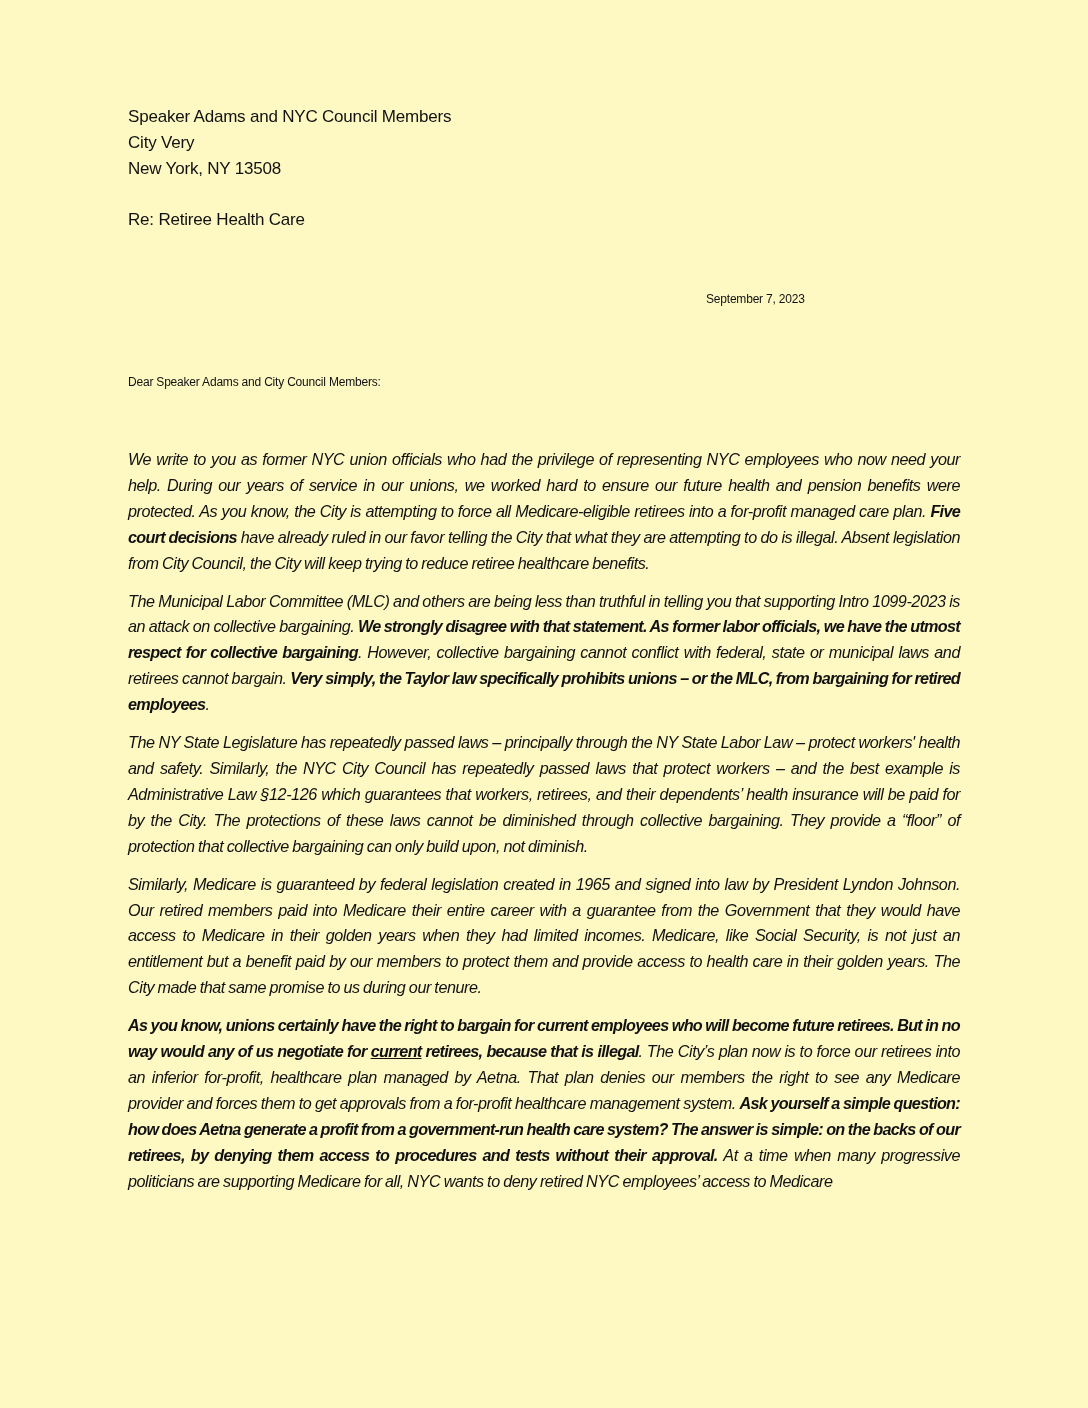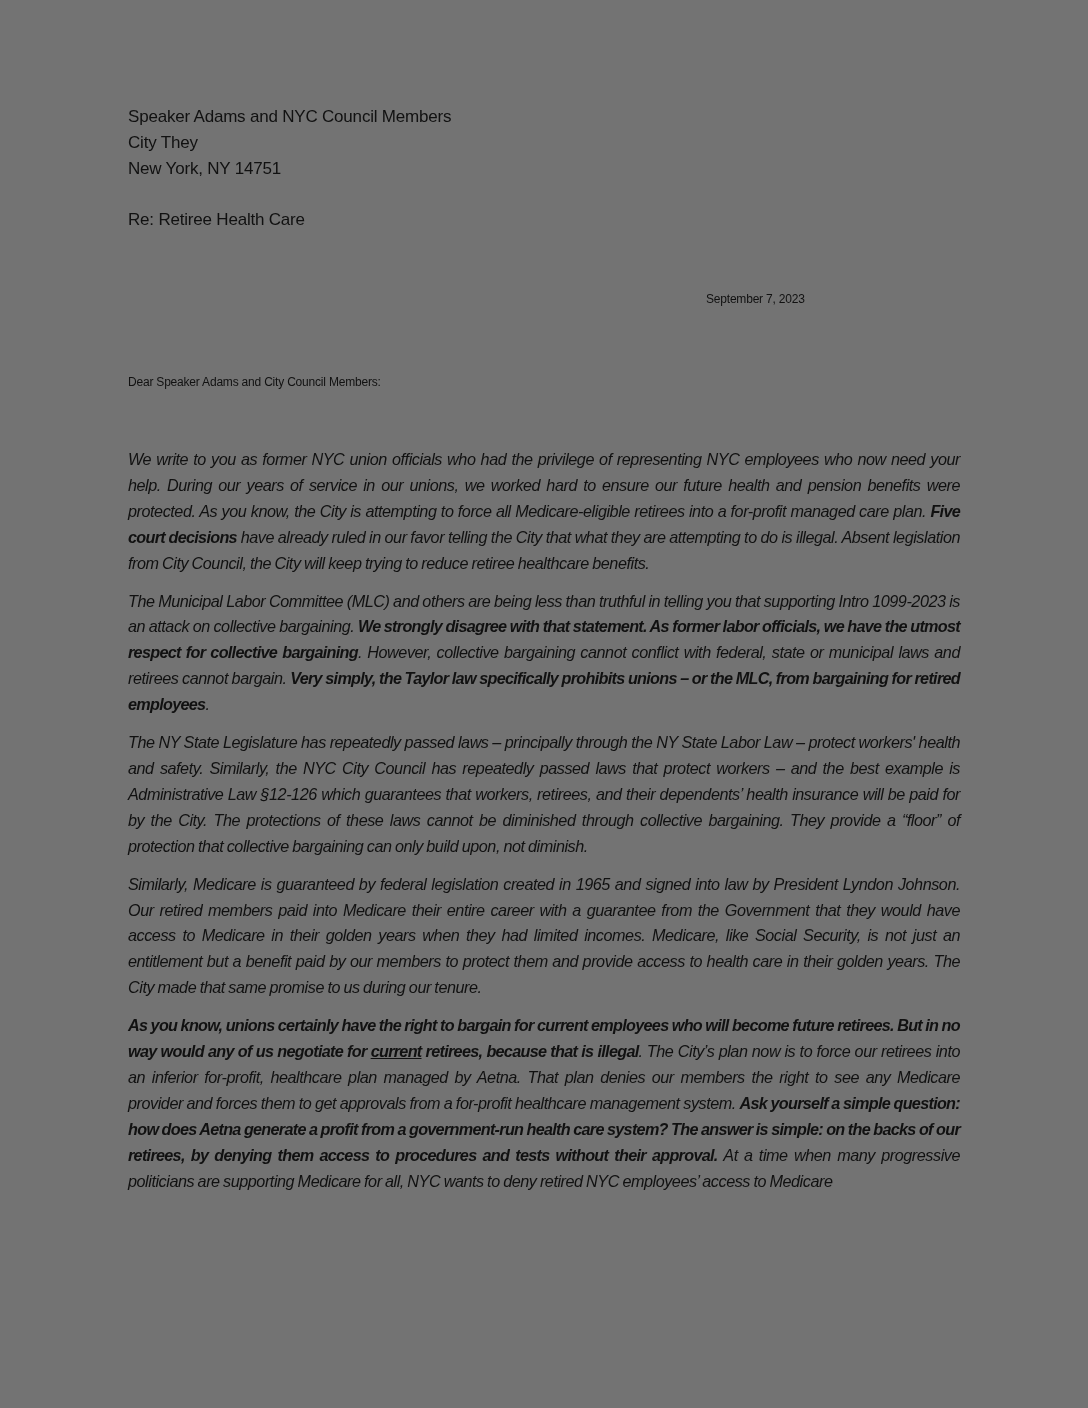--- a/index.html
+++ b/index.html
@@ -14,21 +14,21 @@
       position: relative;
       font-family: "Liberation Sans", "DejaVu Sans", sans-serif;
       color: #111111;
     }
     .page {
       position: absolute;
       left: 0;
       top: 0;
       width: 1088px;
       height: 1408px;
-      background: #737373;
+      background: #fef9c3;
     }
     .addr-block {
       position: absolute;
       left: 128px;
       top: 104px;
       font-size: 17px;
       line-height: 26px;
       letter-spacing: -0.2px;
     }
     .addr-line { display: block; white-space: nowrap; }
@@ -77,22 +77,22 @@
     .seg-bold { font-weight: bold; letter-spacing: -0.7px; }
     .seg-underline { text-decoration: underline; }
   </style>
 </head>
 <body>
 
 <div class="page">
 
   <div class="addr-block">
     <span class="addr-line">Speaker Adams and NYC Council Members</span>
-    <span class="addr-line">City They</span>
-    <span class="addr-line">New York, NY  14751</span>
+    <span class="addr-line">City Very</span>
+    <span class="addr-line">New York, NY  13508</span>
   </div>
 
   <div class="re-line">Re: Retiree Health Care</div>
 
   <div class="date-line">September 7, 2023</div>
 
   <div class="salutation">Dear Speaker Adams and City Council Members:</div>
 
   <div class="body-text">
     <p class="para"><span>We write to you as former NYC union officials who had the privilege of representing NYC employees who now need your help.  During our years of service in our unions, we worked hard to ensure our future health and pension benefits were protected.  As you know, the City is attempting to force all Medicare-eligible retirees into a for-profit managed care plan.  </span><span class="seg-bold">Five court decisions</span><span> have already ruled in our favor telling the City that what they are attempting to do is illegal. Absent legislation from City Council, the City will keep trying to reduce retiree healthcare benefits.</span></p>

